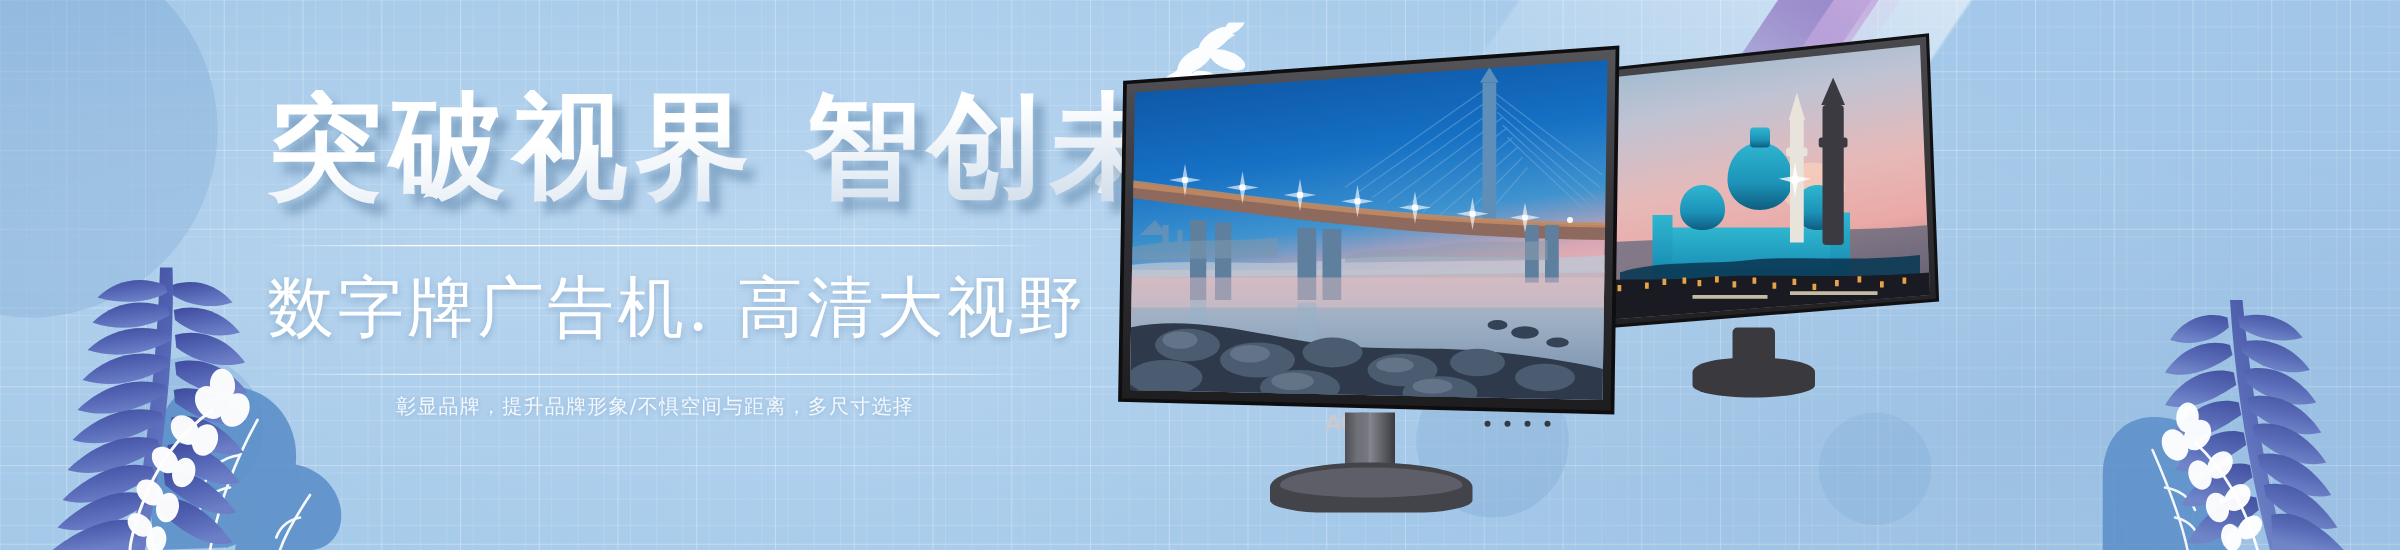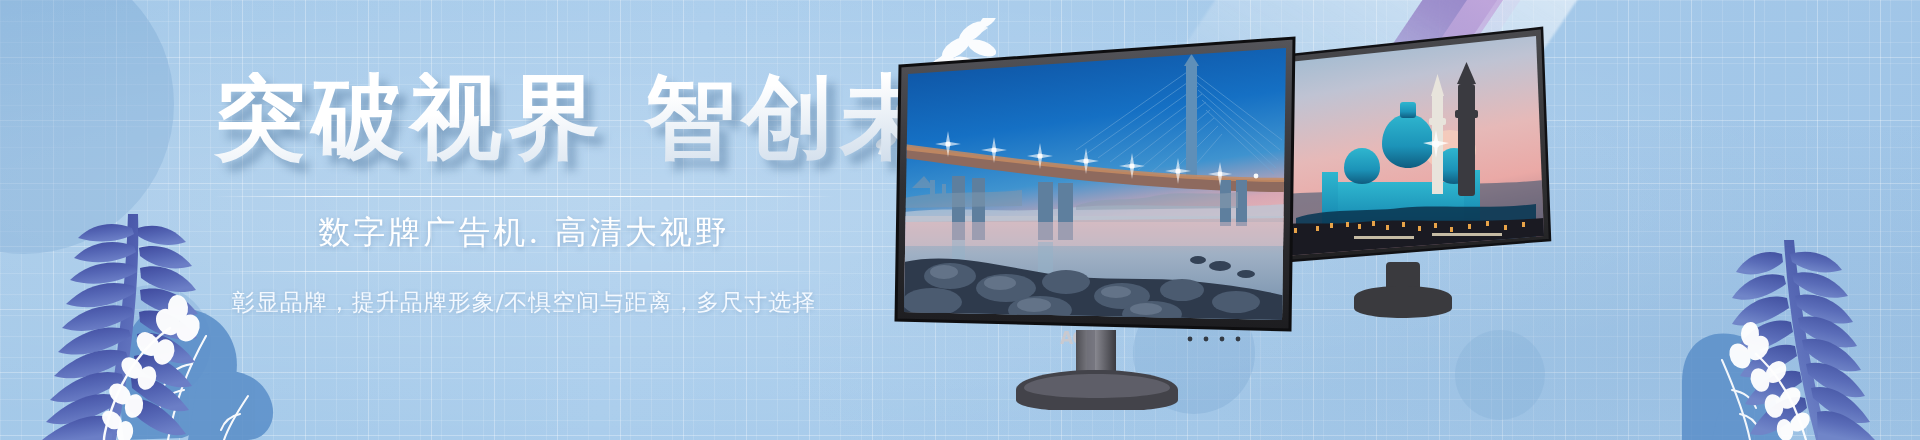--- a/index.html
+++ b/index.html
@@ -54,27 +54,27 @@
     font-family:"DejaVu Sans","Liberation Sans",sans-serif;
     background:linear-gradient(175deg,#ffffff 0%,#ffffff 38%,#eef3f8 58%,#c9d8e8 100%);
     -webkit-background-clip:text;background-clip:text;color:transparent;
     filter:drop-shadow(8px 9px 4px rgba(70,110,150,.45));}
 
   
   .sub-wrap{position:absolute;left:214px;top:196px;width:620px;}
   .rule{height:1px;background:linear-gradient(90deg,rgba(255,255,255,0),rgba(255,255,255,.95) 18%,rgba(255,255,255,.95) 85%,rgba(255,255,255,0));}
   .subheading{margin-top:14px;text-align:center;white-space:nowrap;
     font-family:"DejaVu Serif","Liberation Serif",serif;
-    font-size:32px;color:#ffffff;letter-spacing:3px;
+    font-size:53px;color:#ffffff;letter-spacing:3px;
     text-shadow:0 2px 5px rgba(60,100,145,.30);}
   .rule2{margin-top:16px;height:1px;
     background:linear-gradient(90deg,rgba(255,255,255,0),rgba(255,255,255,.85) 20%,rgba(255,255,255,.85) 82%,rgba(255,255,255,0));}
   .tagline{margin-top:15px;text-align:center;white-space:nowrap;
     font-family:"DejaVu Serif","Liberation Serif",serif;
-    font-size:23px;color:#f4f9ff;letter-spacing:1px;
+    font-size:16px;color:#f4f9ff;letter-spacing:1px;
     text-shadow:0 1px 4px rgba(60,100,145,.28);}
 
   
   .bot{position:absolute;pointer-events:none;}
   .bot-left{left:-8px;top:168px;width:290px;height:272px;}
   .bot-right{right:8px;top:214px;width:230px;height:226px;}
   .sprig-top{left:836px;top:18px;width:160px;height:140px;}
 
   
   .monitors{position:absolute;left:880px;top:0;width:1040px;height:440px;}

